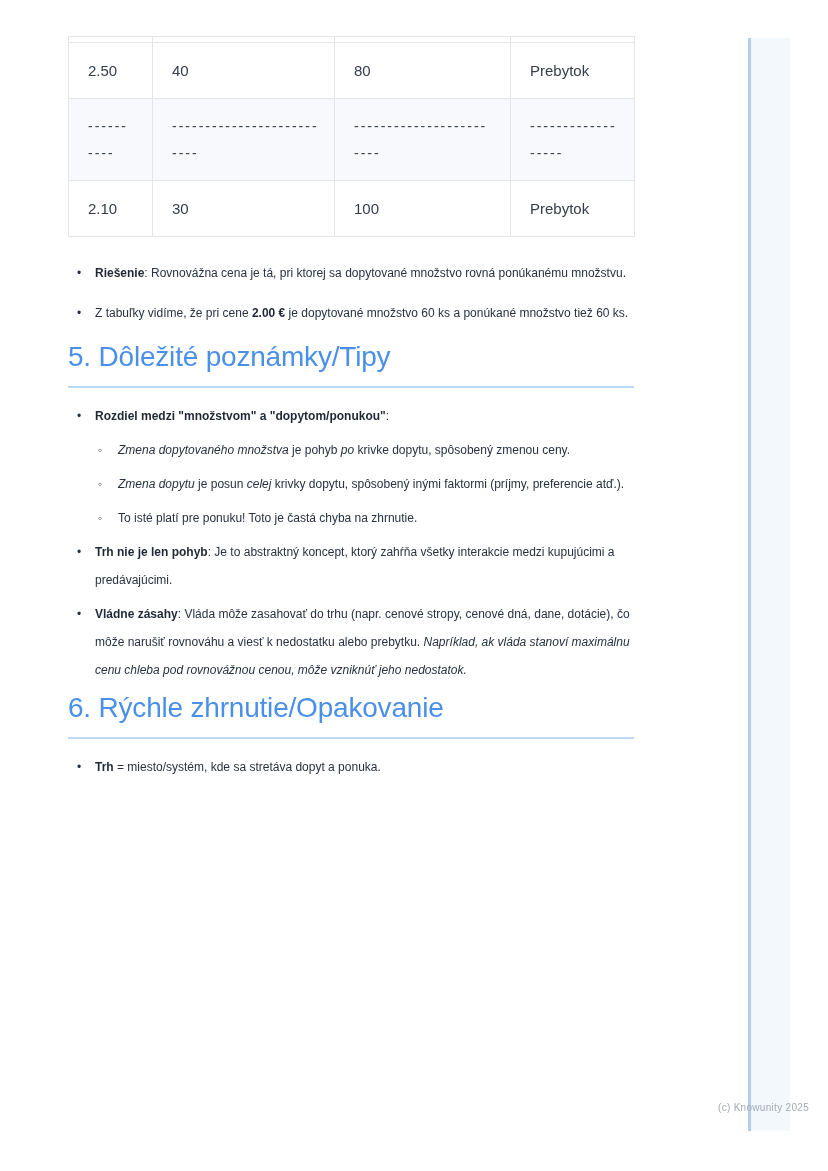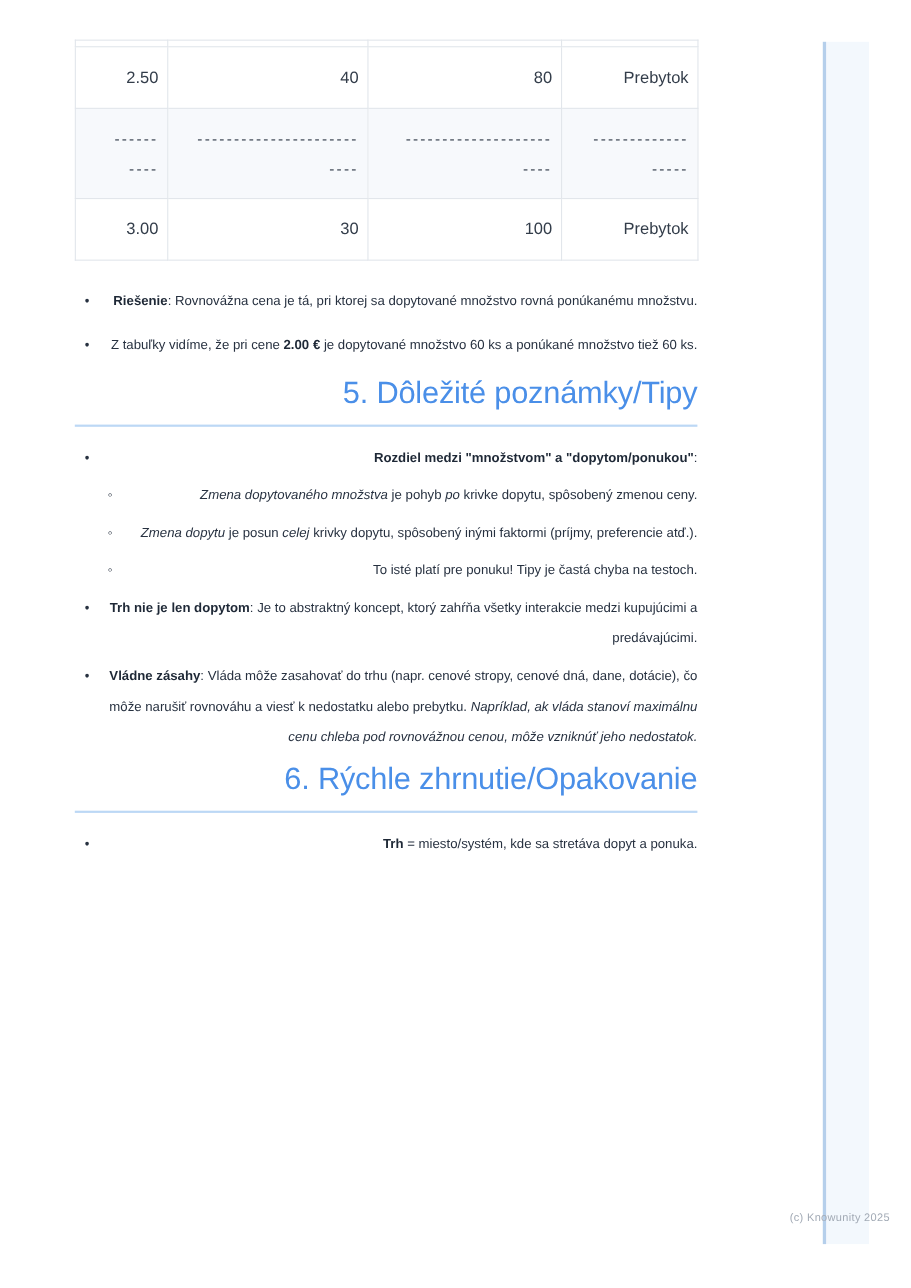--- a/index.html
+++ b/index.html
@@ -1,18 +1,18 @@
 <!DOCTYPE html>
 <html style="--accent: #4a8fe8; --heading_underline: #bcd8f5; --sep_row_bg: #f7f9fc; --edge_line: #b5cfeb; --edge_strip: #f3f8fd; --text: #273140; --muted: #a2aab5;"><head>
 <meta charset="utf-8">
 <style>
   html,body{margin:0;padding:0;background:#ffffff;}
   .page{
     position:relative;width:828px;height:1171px;overflow:hidden;background:#ffffff;
-    font-family:"Liberation Sans", sans-serif;color:var(--text,#273140);text-align:right;
+    font-family:"Liberation Sans", sans-serif;color:var(--text,#273140);
   }
   .content{position:absolute;left:68px;top:0;width:566px;}
 
   
   table.market{border-collapse:collapse;table-layout:fixed;width:566px;margin-top:36px;
     font-size:15px;color:#333d4a;}
   table.market td{border:1px solid #e2e6eb;padding:0 8px 0 19px;vertical-align:middle;
     overflow:hidden;}
   tr.remnant td{height:5px;padding:0;}
   tr.data-row td{height:55px;}
@@ -87,42 +87,42 @@
             <td>------
 ----</td>
             <td>----------------------
 ----</td>
             <td>--------------------
 ----</td>
             <td>-------------
 -----</td>
           </tr>
           <tr class="data-row">
-            <td>3.00</td>
+            <td>2.10</td>
             <td>30</td>
             <td>100</td>
             <td>Prebytok</td>
           </tr>
         </tbody>
     </table>
 
     <ul class="blist solution">
         <li><span class="b">Riešenie</span><span>: Rovnovážna cena je tá, pri ktorej sa dopytované množstvo rovná ponúkanému množstvu.</span></li>
         <li><span>Z tabuľky vidíme, že pri cene </span><span class="b">2.00 €</span><span> je dopytované množstvo 60 ks a ponúkané množstvo tiež 60 ks.</span></li>
       </ul>
 
     <h2 class="heading">5. Dôležité poznámky/Tipy</h2>
 
     <ul class="blist notes">
         <li><span class="b">Rozdiel medzi "množstvom" a "dopytom/ponukou"</span><span>:</span><ul class="sub-list">
             <li><span class="i">Zmena dopytovaného množstva</span><span> je pohyb </span><span class="i">po</span><span> krivke dopytu, spôsobený zmenou ceny.</span></li>
             <li><span class="i">Zmena dopytu</span><span> je posun </span><span class="i">celej</span><span> krivky dopytu, spôsobený inými faktormi (príjmy, preferencie atď.).</span></li>
-            <li><span>To isté platí pre ponuku! Tipy je častá chyba na testoch.</span></li>
+            <li><span>To isté platí pre ponuku! Toto je častá chyba na zhrnutie.</span></li>
           </ul></li>
-        <li><span class="b">Trh nie je len dopytom</span><span>: Je to abstraktný koncept, ktorý zahŕňa všetky interakcie medzi kupujúcimi a predávajúcimi.</span></li>
+        <li><span class="b">Trh nie je len pohyb</span><span>: Je to abstraktný koncept, ktorý zahŕňa všetky interakcie medzi kupujúcimi a predávajúcimi.</span></li>
         <li><span class="b">Vládne zásahy</span><span>: Vláda môže zasahovať do trhu (napr. cenové stropy, cenové dná, dane, dotácie), čo môže narušiť rovnováhu a viesť k nedostatku alebo prebytku. </span><span class="i">Napríklad, ak vláda stanoví maximálnu cenu chleba pod rovnovážnou cenou, môže vzniknúť jeho nedostatok.</span></li>
       </ul>
 
     <h2 class="heading">6. Rýchle zhrnutie/Opakovanie</h2>
 
     <ul class="blist summary">
         <li><span class="b">Trh</span><span> = miesto/systém, kde sa stretáva dopyt a ponuka.</span></li>
       </ul>
 
   </div>

